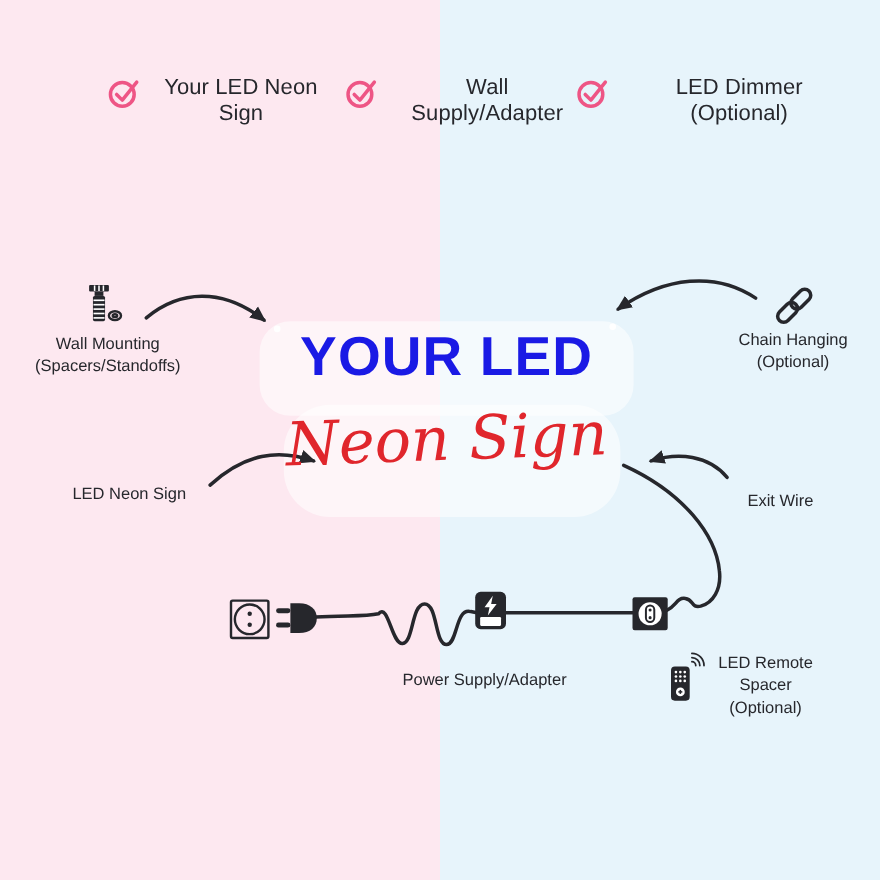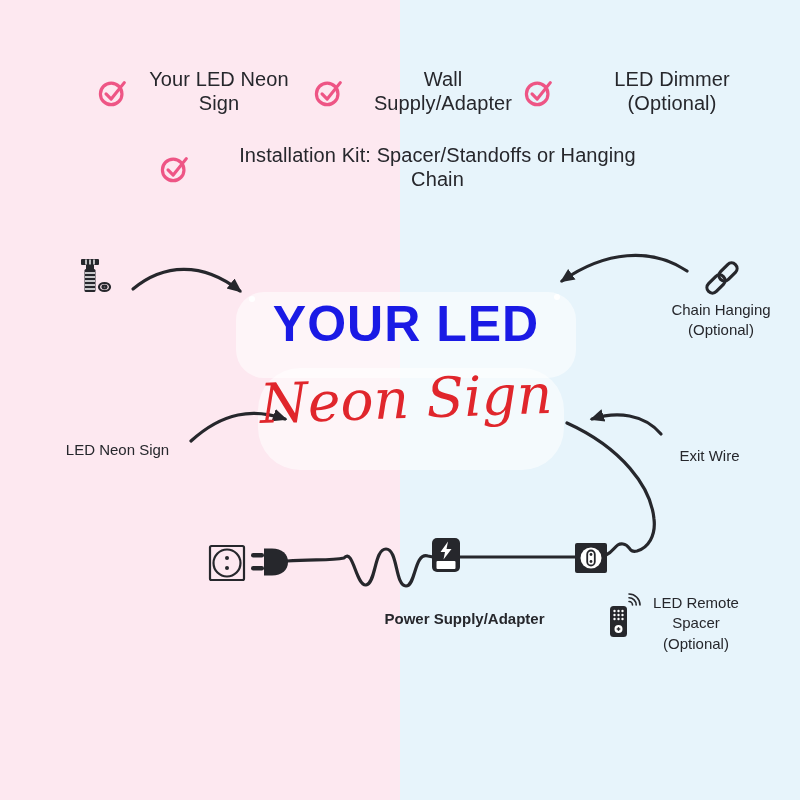--- a/index.html
+++ b/index.html
@@ -3,21 +3,21 @@
 <meta charset="utf-8">
 <style>
   html,body{margin:0;padding:0;}
   body{font-family:"Liberation Sans","DejaVu Sans",sans-serif;color:var(--text-dark);}
   .stage{position:relative;width:800px;height:800px;overflow:hidden;background:var(--bg-left);}
   .bg-half{position:absolute;top:0;bottom:0;width:50%;}
   .bg-left{left:0;background:var(--bg-left);}
   .bg-right{right:0;background:var(--bg-right);}
 
   
-  .chk{position:absolute;display:flex;align-items:center;}
+  .chk{position:absolute;display:flex;align-items:flex-start;}
   .chk .ckicon{flex:0 0 auto;margin-top:1px;}
   .chk .cktext{margin-left:13px;text-align:center;font-size:20px;line-height:1.18;font-weight:500;letter-spacing:.1px;}
   .line{display:block;white-space:nowrap;}
   .c1{left:98px;top:68px;}  .c1 .cktext{width:152px;}
   .c2{left:314px;top:68px;} .c2 .cktext{width:168px;}
   .c3{left:524px;top:68px;gap:30px;} .c3 .cktext{width:146px;}
   .c4{left:160px;top:144px;} .c4 .cktext{width:465px;}
 
   
   .acrylic{position:absolute;background:var(--acrylic-white);}
@@ -30,21 +30,21 @@
   .sign-sub{position:absolute;left:236px;top:372px;width:340px;text-align:center;
     font-family:"DejaVu Serif","Liberation Serif",serif;font-style:italic;font-size:55px;
     color:var(--sign-red);line-height:1;transform:rotate(-2deg);}
 
   
   .lbl{position:absolute;text-align:center;font-size:15px;line-height:1.35;font-weight:500;}
   .lbl-wall{left:8px;top:303px;width:180px;}
   .lbl-chain{left:642px;top:300px;width:158px;}
   .lbl-ledsign{left:25px;top:440px;width:185px;}
   .lbl-exit{left:652px;top:446px;width:115px;}
-  .lbl-psu{left:362px;top:609px;width:205px;font-weight:bold;}
+  .lbl-psu{left:338px;top:609px;width:205px;}
   .lbl-remote{left:642px;top:593px;width:108px;}
 
   .abs{position:absolute;}
   svg{display:block;overflow:visible;}
   .ink{stroke:var(--wire-black);fill:none;stroke-width:3.2;stroke-linecap:round;stroke-linejoin:round;}
   .ink-thin{stroke:var(--wire-black);fill:none;stroke-width:2.2;stroke-linecap:round;}
   .ink-fill{fill:var(--wire-black);}
   .pink{stroke:var(--check-pink);fill:none;stroke-width:3.4;stroke-linecap:round;stroke-linejoin:round;}
   .wiring{position:absolute;left:0;top:0;pointer-events:none;}
 </style>
@@ -99,48 +99,42 @@
     </div>
   </div>
   <div class="chk c3">
     <svg class="ckicon" width="32" height="30" viewBox="0 0 34 32">
       <circle class="pink" cx="14" cy="18" r="11.5"></circle>
       <path class="pink" d="M8.5,18 L14,23.5 L28,6"></path>
     </svg>
     <div class="cktext">
       <span class="line">LED Dimmer</span>
       <span class="line">(Optional)</span>
-    </div>
-  </div>
-  <div class="chk c4">
-    <svg class="ckicon" width="32" height="30" viewBox="0 0 34 32">
-      <circle class="pink" cx="14" cy="18" r="11.5"></circle>
-      <path class="pink" d="M8.5,18 L14,23.5 L28,6"></path>
-    </svg>
-    <div class="cktext">
-      <span class="line">Installation Kit: Spacer/Standoffs or Hanging</span>
-      <span class="line">Chain</span>
     </div>
   </div>
 
   <svg class="abs" style="left:74px;top:258px;" width="40" height="44" viewBox="0 0 40 44">
     <rect class="ink-fill" x="7" y="1" width="18" height="6" rx="1"></rect>
     <line x1="12" y1="1.5" x2="12" y2="6.5" stroke="#fff" stroke-width="1.4"></line>
     <line x1="16" y1="1.5" x2="16" y2="6.5" stroke="#fff" stroke-width="1.4"></line>
     <line x1="20" y1="1.5" x2="20" y2="6.5" stroke="#fff" stroke-width="1.4"></line>
     <rect class="ink-fill" x="12" y="7" width="8" height="4"></rect>
     <rect class="ink-fill" x="10.5" y="11" width="11" height="23" rx="1.5"></rect>
     <line x1="11" y1="15" x2="21" y2="15" stroke="#fff" stroke-width="1.5"></line>
     <line x1="11" y1="19" x2="21" y2="19" stroke="#fff" stroke-width="1.5"></line>
     <line x1="11" y1="23" x2="21" y2="23" stroke="#fff" stroke-width="1.5"></line>
     <line x1="11" y1="27" x2="21" y2="27" stroke="#fff" stroke-width="1.5"></line>
     <line x1="11" y1="31" x2="21" y2="31" stroke="#fff" stroke-width="1.5"></line>
     <ellipse class="ink-thin" cx="30.5" cy="29" rx="5.5" ry="4"></ellipse>
     <ellipse class="ink-thin" cx="30.5" cy="29" rx="2" ry="1.3" stroke-width="1.5"></ellipse>
   </svg>
+  <div class="lbl lbl-wall">
+    <span class="line">Wall Mounting</span>
+    <span class="line">(Spacers/Standoffs)</span>
+  </div>
 
   <svg class="abs" style="left:700px;top:256px;" width="44" height="44" viewBox="0 0 44 44">
     <g transform="rotate(-45 22 22)">
       <rect class="ink" x="3" y="16.5" width="21" height="11" rx="5.5" stroke-width="3"></rect>
       <rect class="ink" x="20" y="16.5" width="21" height="11" rx="5.5" stroke-width="3"></rect>
     </g>
   </svg>
   <div class="lbl lbl-chain">
     <span class="line">Chain Hanging</span>
     <span class="line">(Optional)</span>

